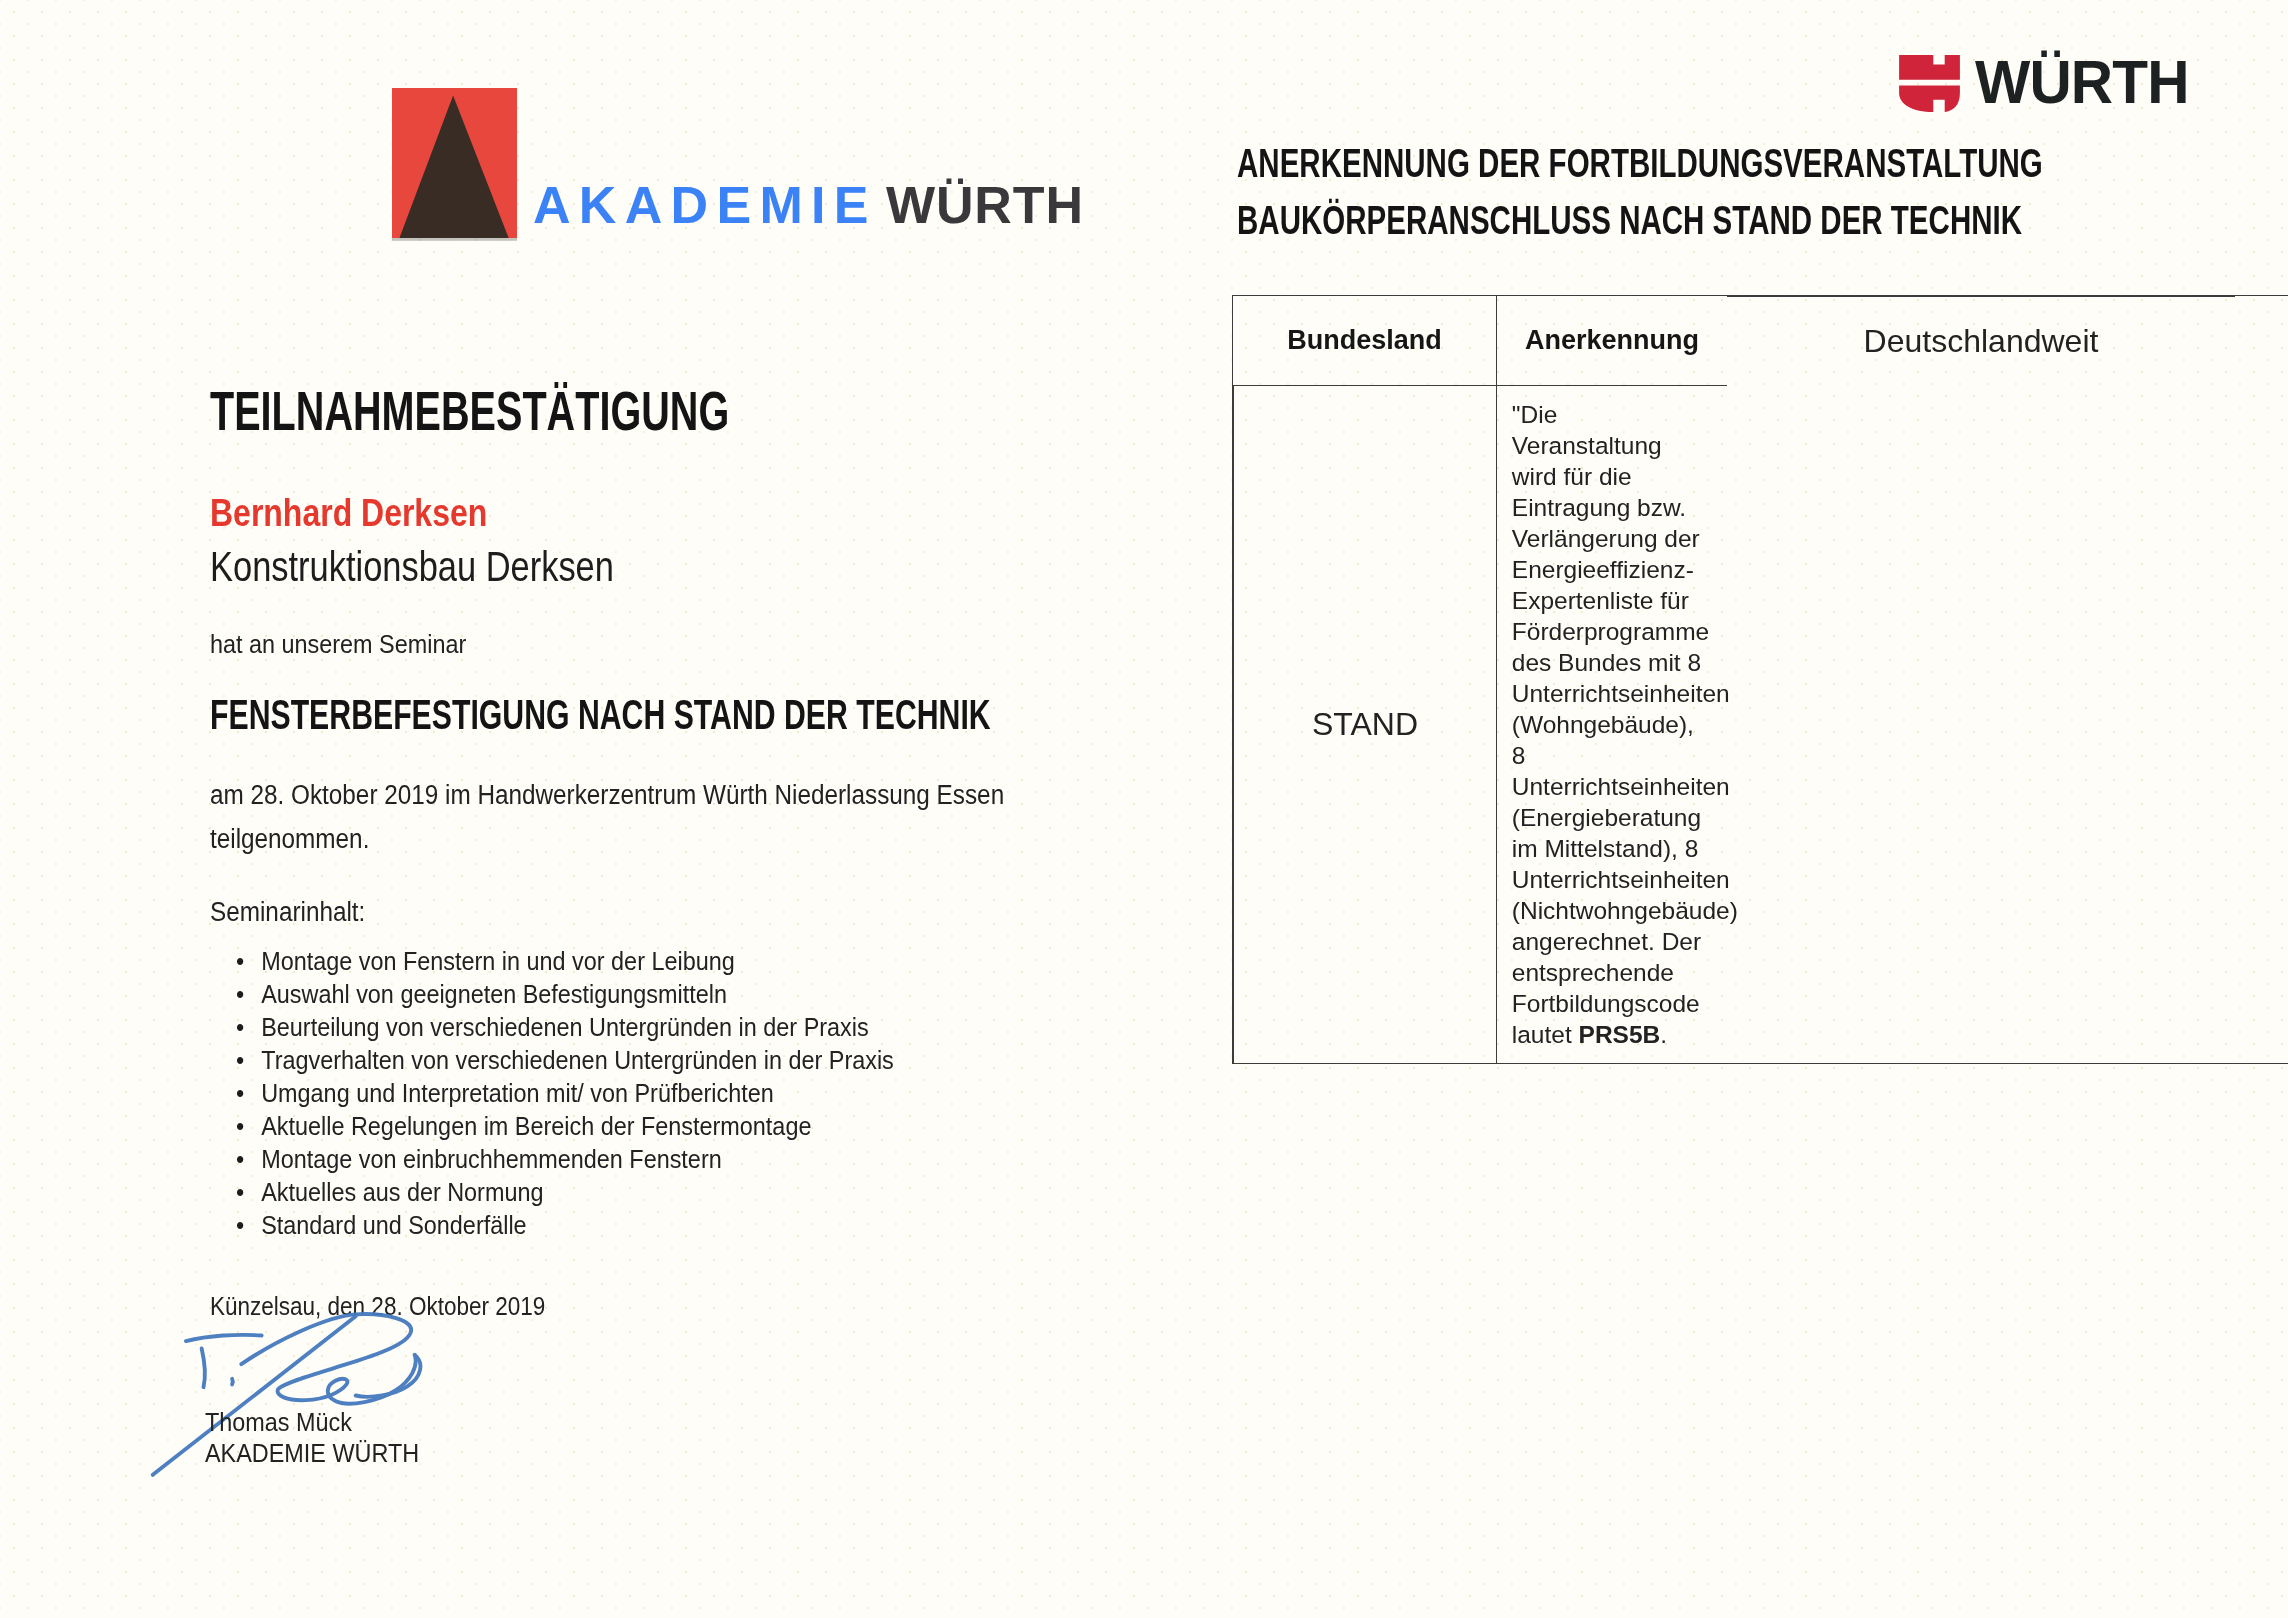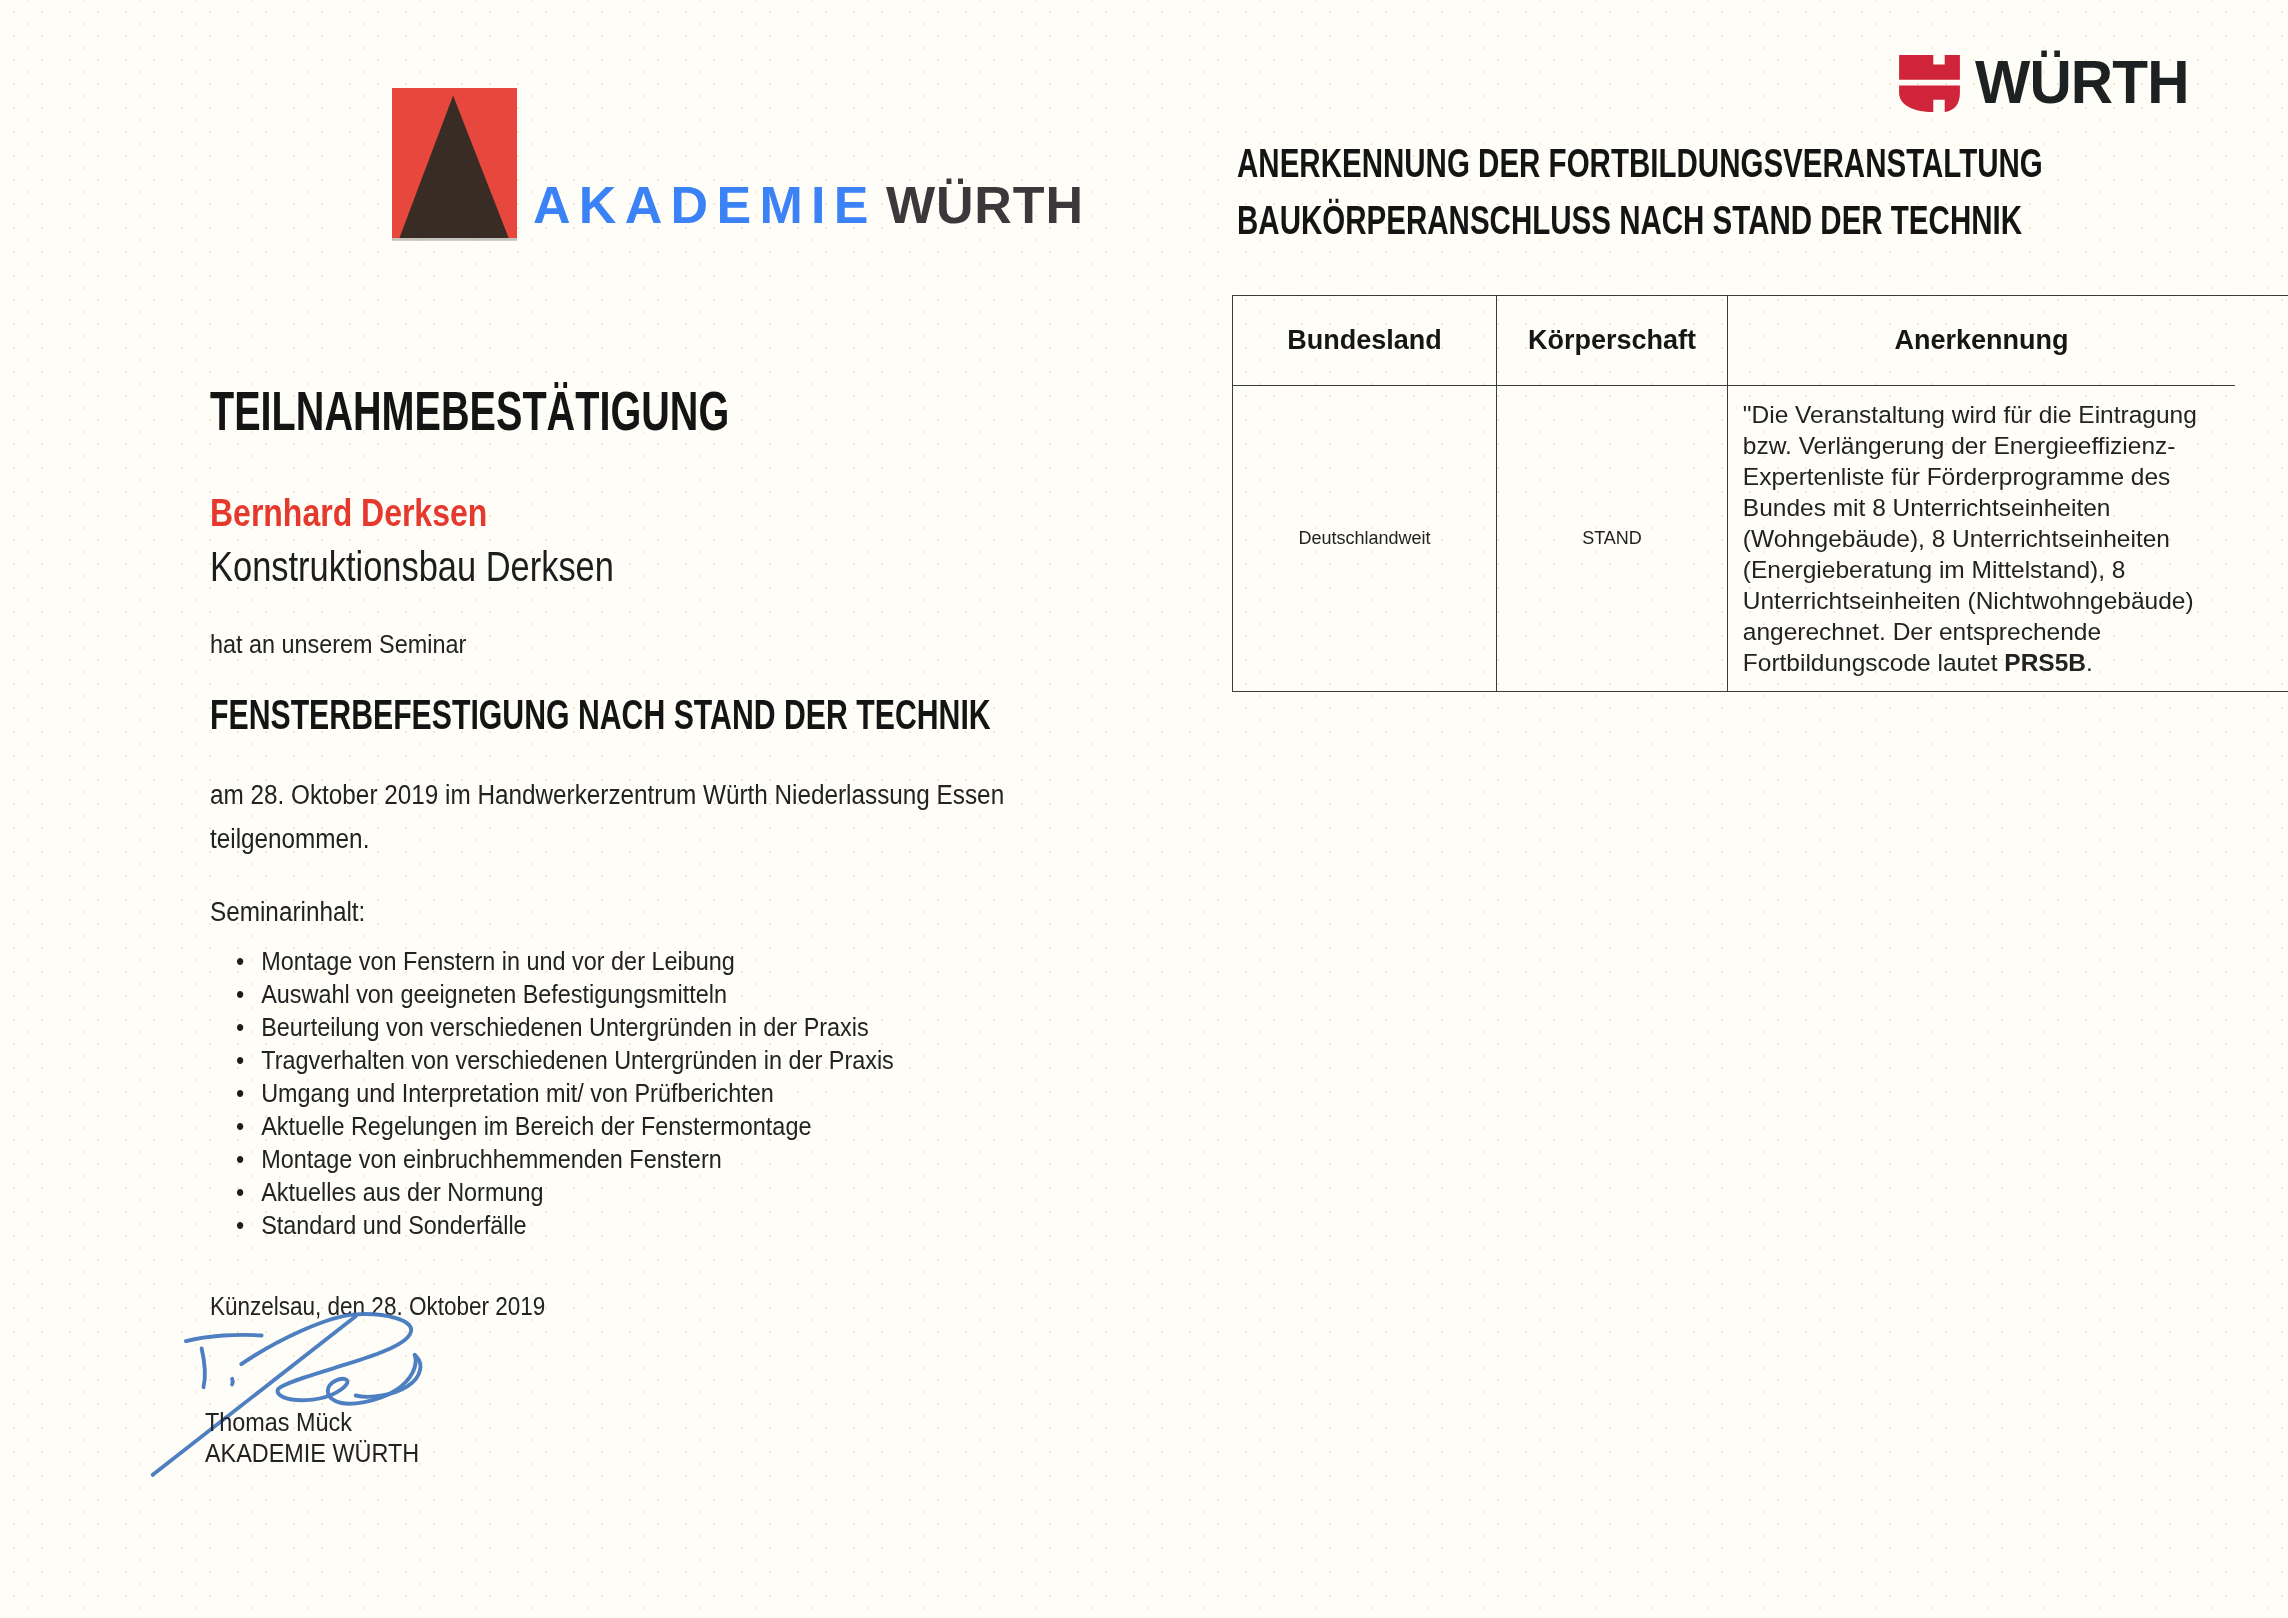--- a/index.html
+++ b/index.html
@@ -79,21 +79,21 @@
     box-sizing:border-box;
   }
   .rec-cell{
     border-left:1.8px solid #3c3c3c;
     box-sizing:border-box;
     display:flex; align-items:center; justify-content:center;
   }
   .rec-cell.first{border-left:none;}
   .rec-cell.body{border-top:1.8px solid #3c3c3c;}
   .rec-head{font-weight:700; font-size:27px; color:#161616;}
-  .rec-plain{font-size:18px; color:#222;}
+  .rec-plain{font-size:32px; color:#222;}
   .rec-text{
     align-items:flex-start; justify-content:flex-start;
     padding:13px 14.8px; font-size:24.5px; line-height:31px; color:#222;
     display:block; min-height:220px;
   }
   .rec-text b{font-weight:700;}
 
   
   .cert-title{
     left:210px; top:384px;
@@ -185,21 +185,20 @@
     <div class="wordmark">WÜRTH</div>
   </div>
 
   <div class="abs headline recognition-heading">
     <div>ANERKENNUNG DER FORTBILDUNGSVERANSTALTUNG</div>
     <div>BAUKÖRPERANSCHLUSS NACH STAND DER TECHNIK</div>
   </div>
 
   <div class="abs rec-table">
     <div class="rec-cell first rec-head">Bundesland</div>
-    <div class="rec-cell rec-head">Körperschaft</div>
     <div class="rec-cell rec-head">Anerkennung</div>
 
     <div class="rec-cell first body rec-plain">Deutschlandweit</div>
     <div class="rec-cell body rec-plain">STAND</div>
     <div class="rec-cell body rec-text">
       <span>"Die Veranstaltung wird für die Eintragung bzw. Verlängerung der Energieeffizienz-Expertenliste für Förderprogramme des Bundes mit 8 Unterrichtseinheiten (Wohngebäude), 8 Unterrichtseinheiten (Energieberatung im Mittelstand), 8 Unterrichtseinheiten (Nichtwohngebäude) angerechnet. Der entsprechende Fortbildungscode lautet </span><b>PRS5B</b><span>.</span>
     </div>
   </div>
 
   <div class="abs headline cert-title">TEILNAHMEBESTÄTIGUNG</div>

